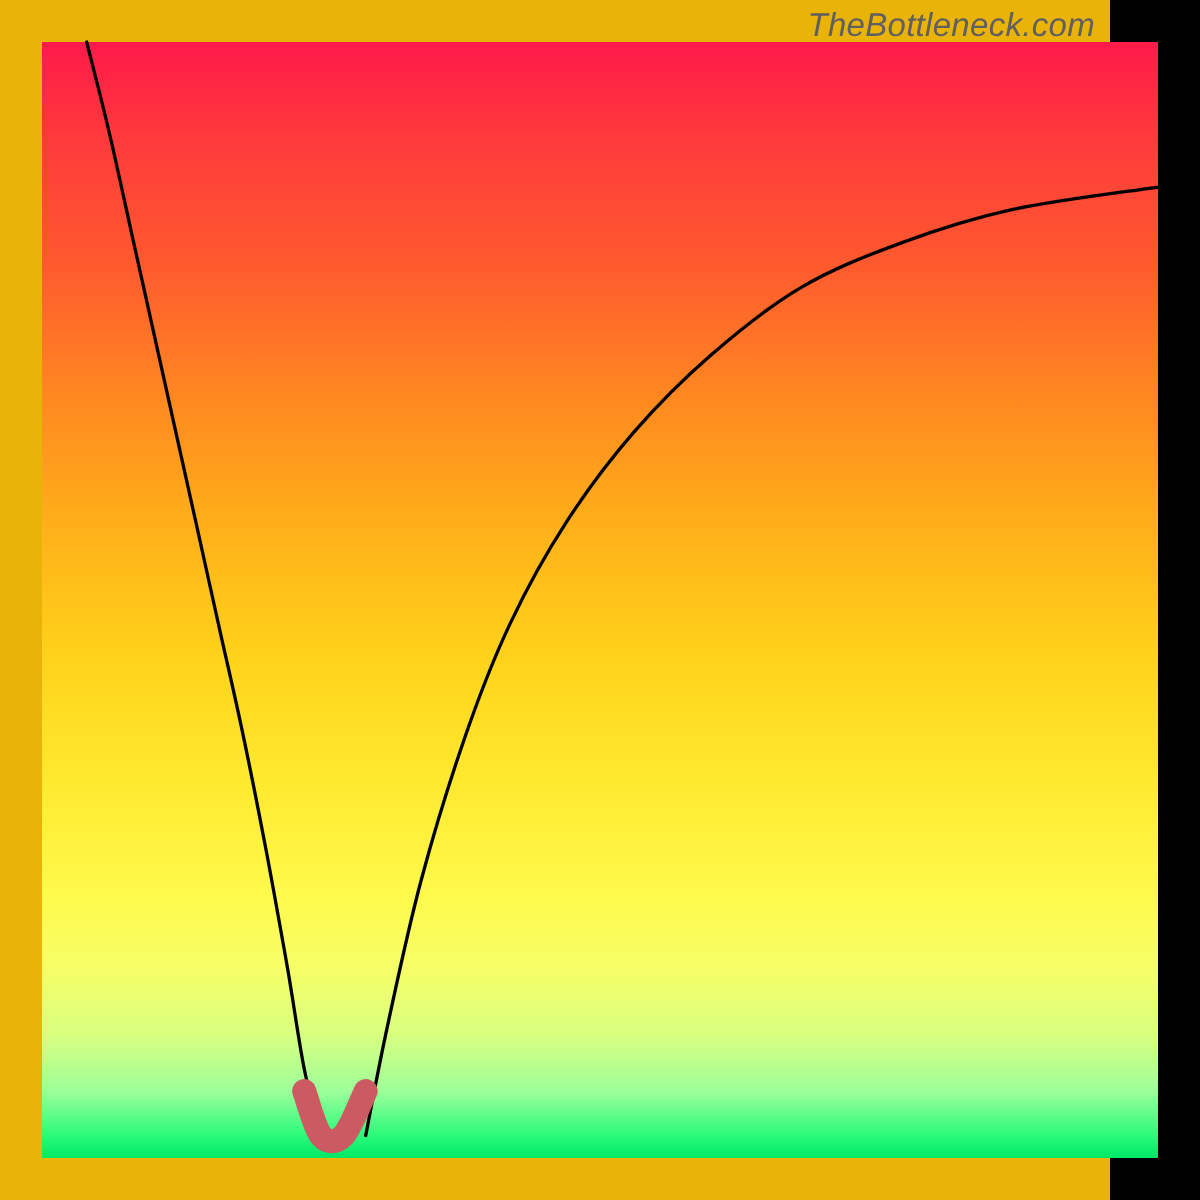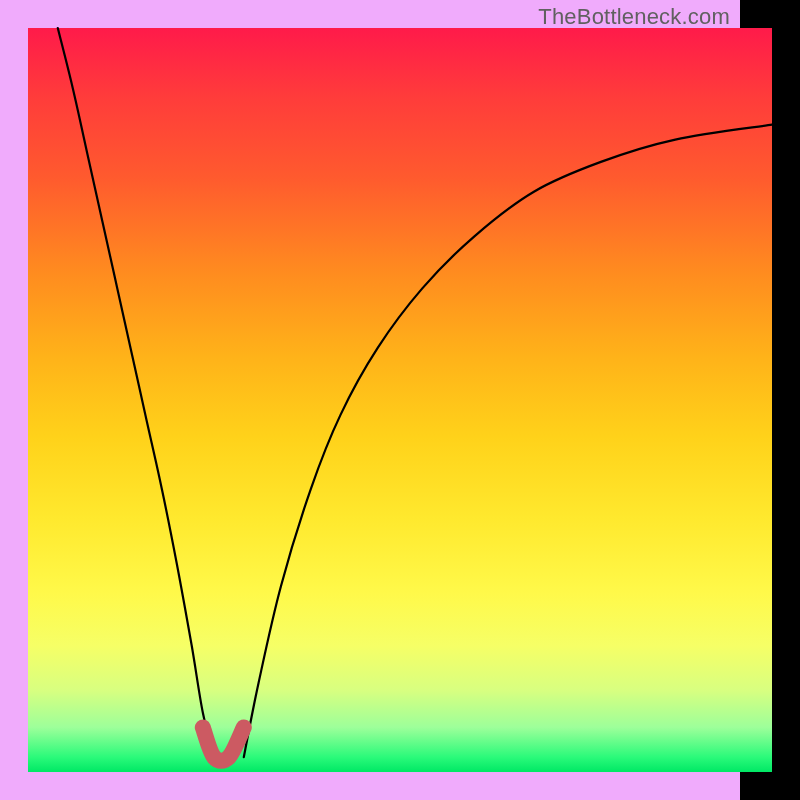--- a/index.html
+++ b/index.html
@@ -1,21 +1,22 @@
 <!DOCTYPE html>
 <html><head>
 <meta charset="utf-8">
 <style>
   * { margin: 0; padding: 0; box-sizing: border-box; }
   html, body { width: 800px; height: 800px; overflow: hidden; background: #000; }
   .frame {
     position: relative;
     width: 740px;
     height: 800px;
-    background: #f0abfc;
+    background: #eab308;
+    font-style: italic;
   }
   .watermark {
     position: absolute;
     top: 4px;
     right: 10px;
     color: #606060;
     font-family: Arial, Helvetica, sans-serif;
     font-size: 22px;
     font-weight: 400;
     letter-spacing: 0.2px;

